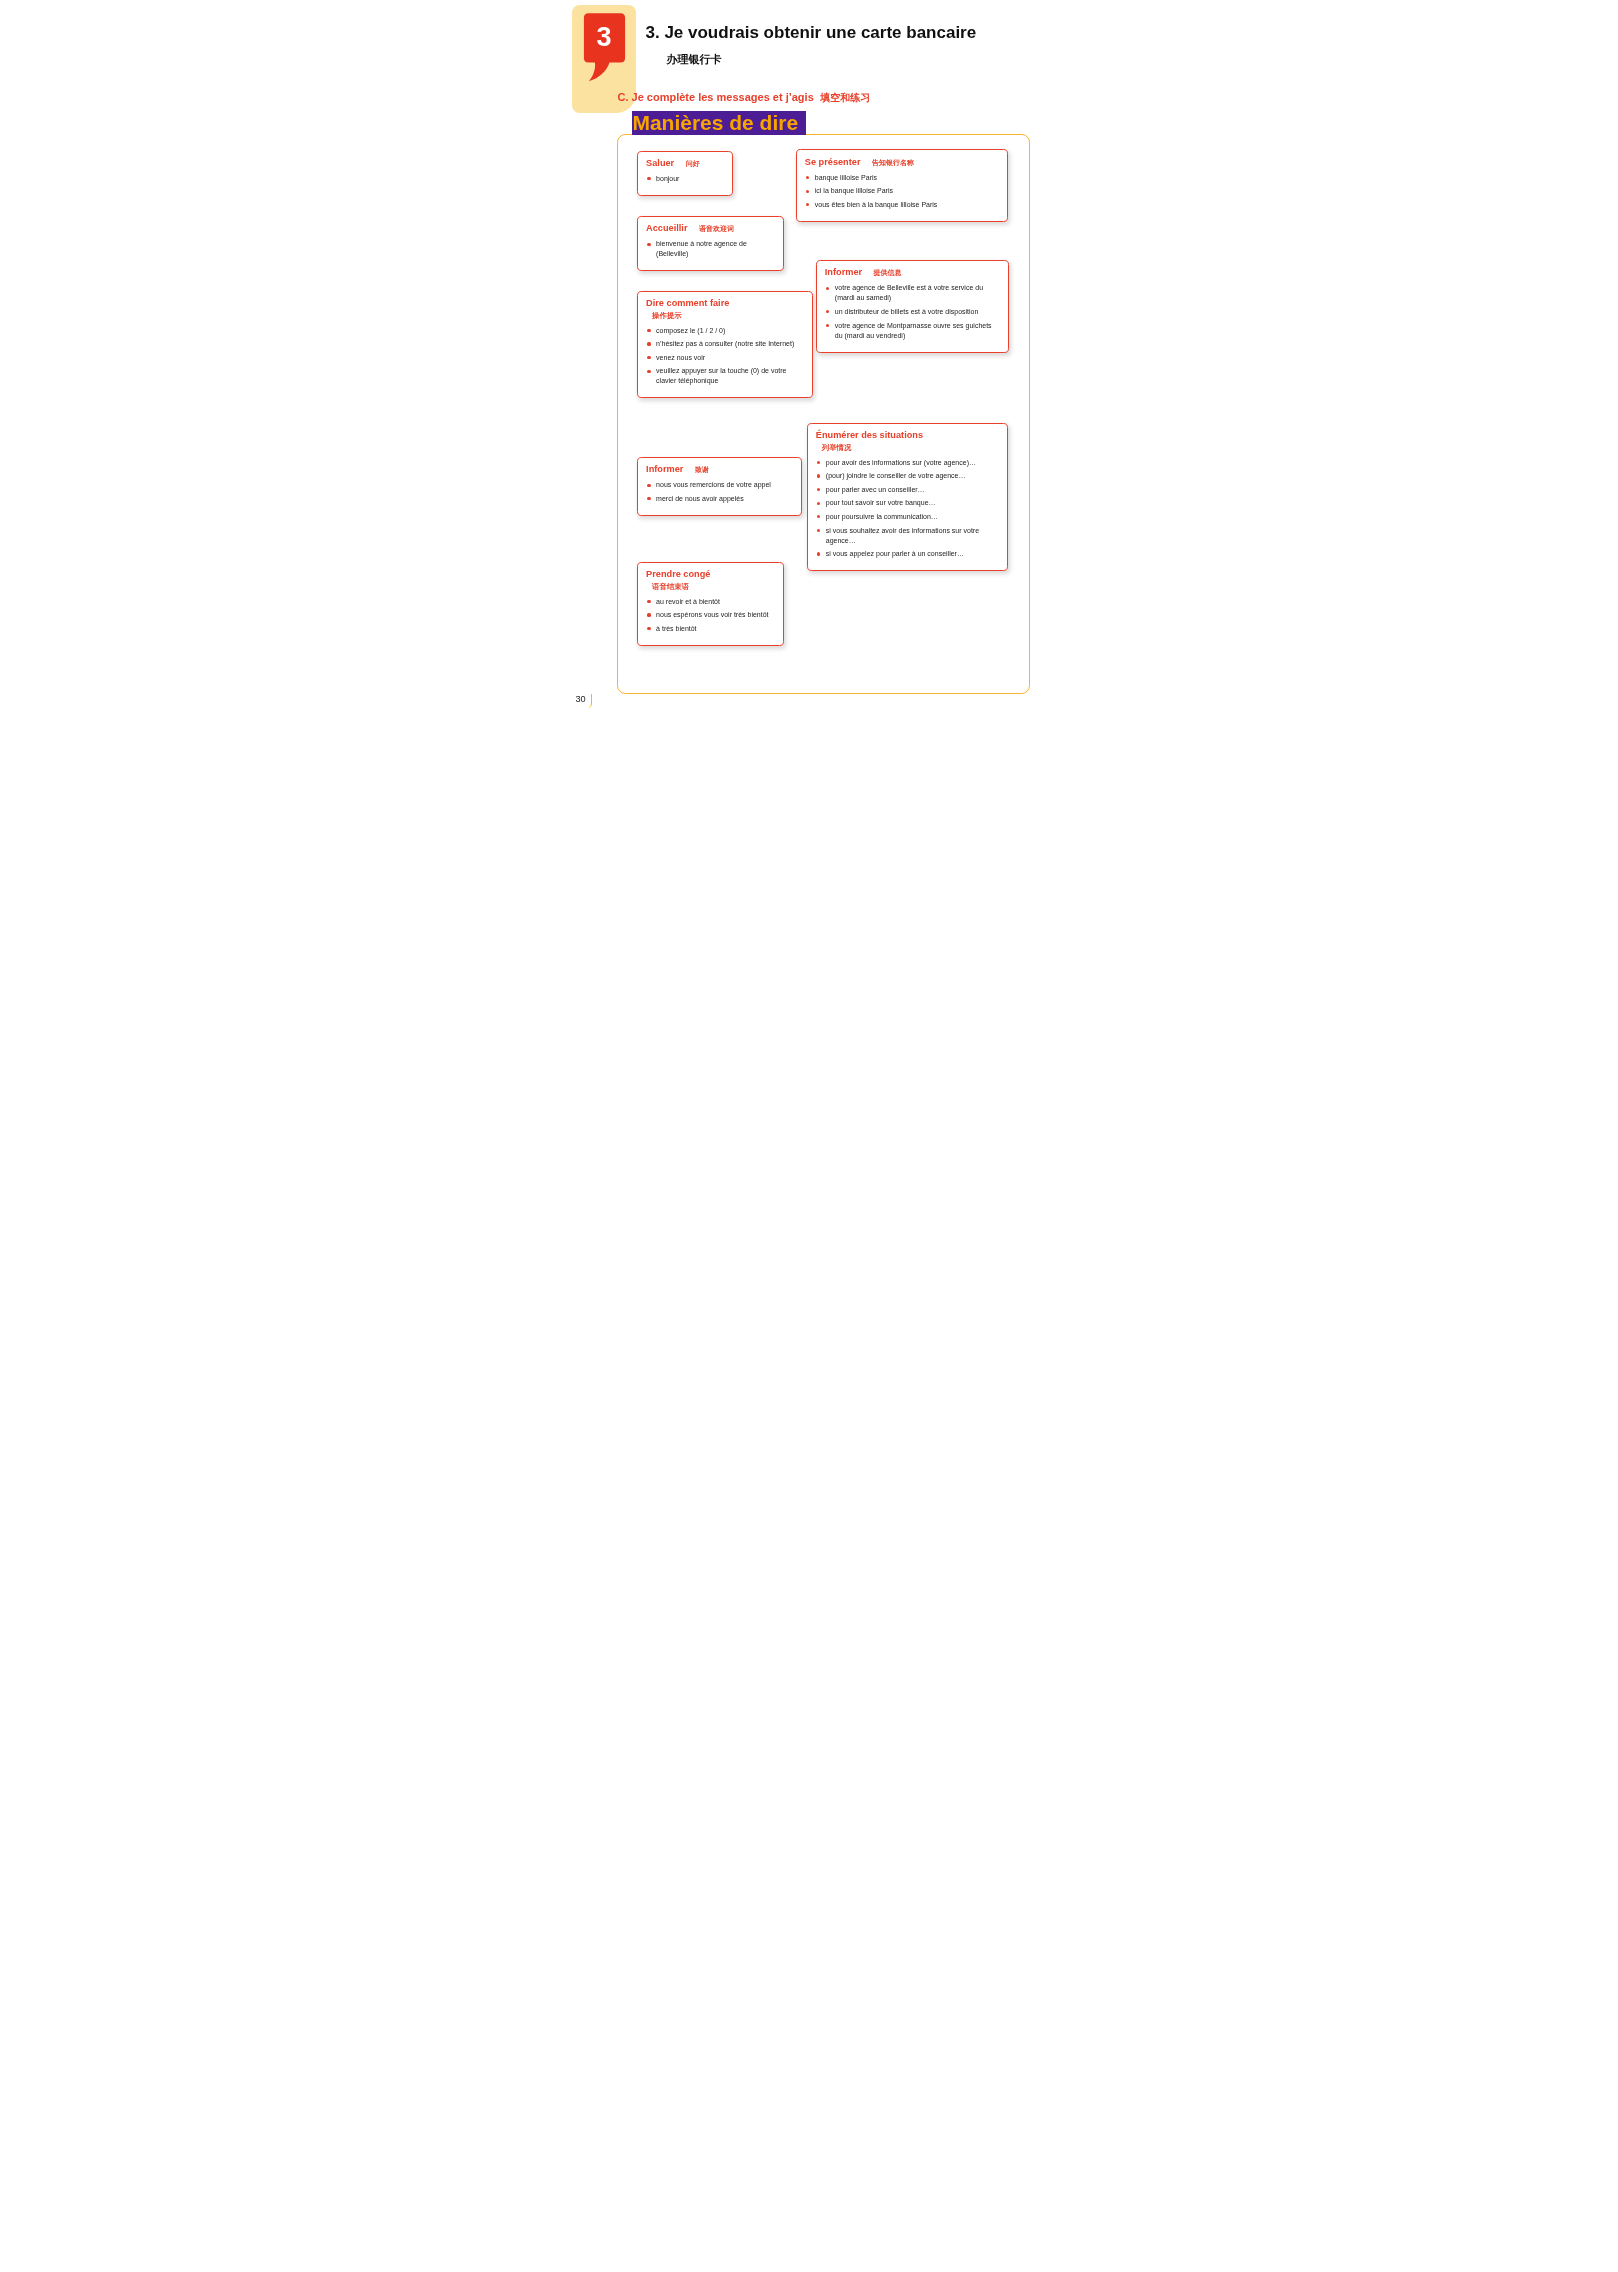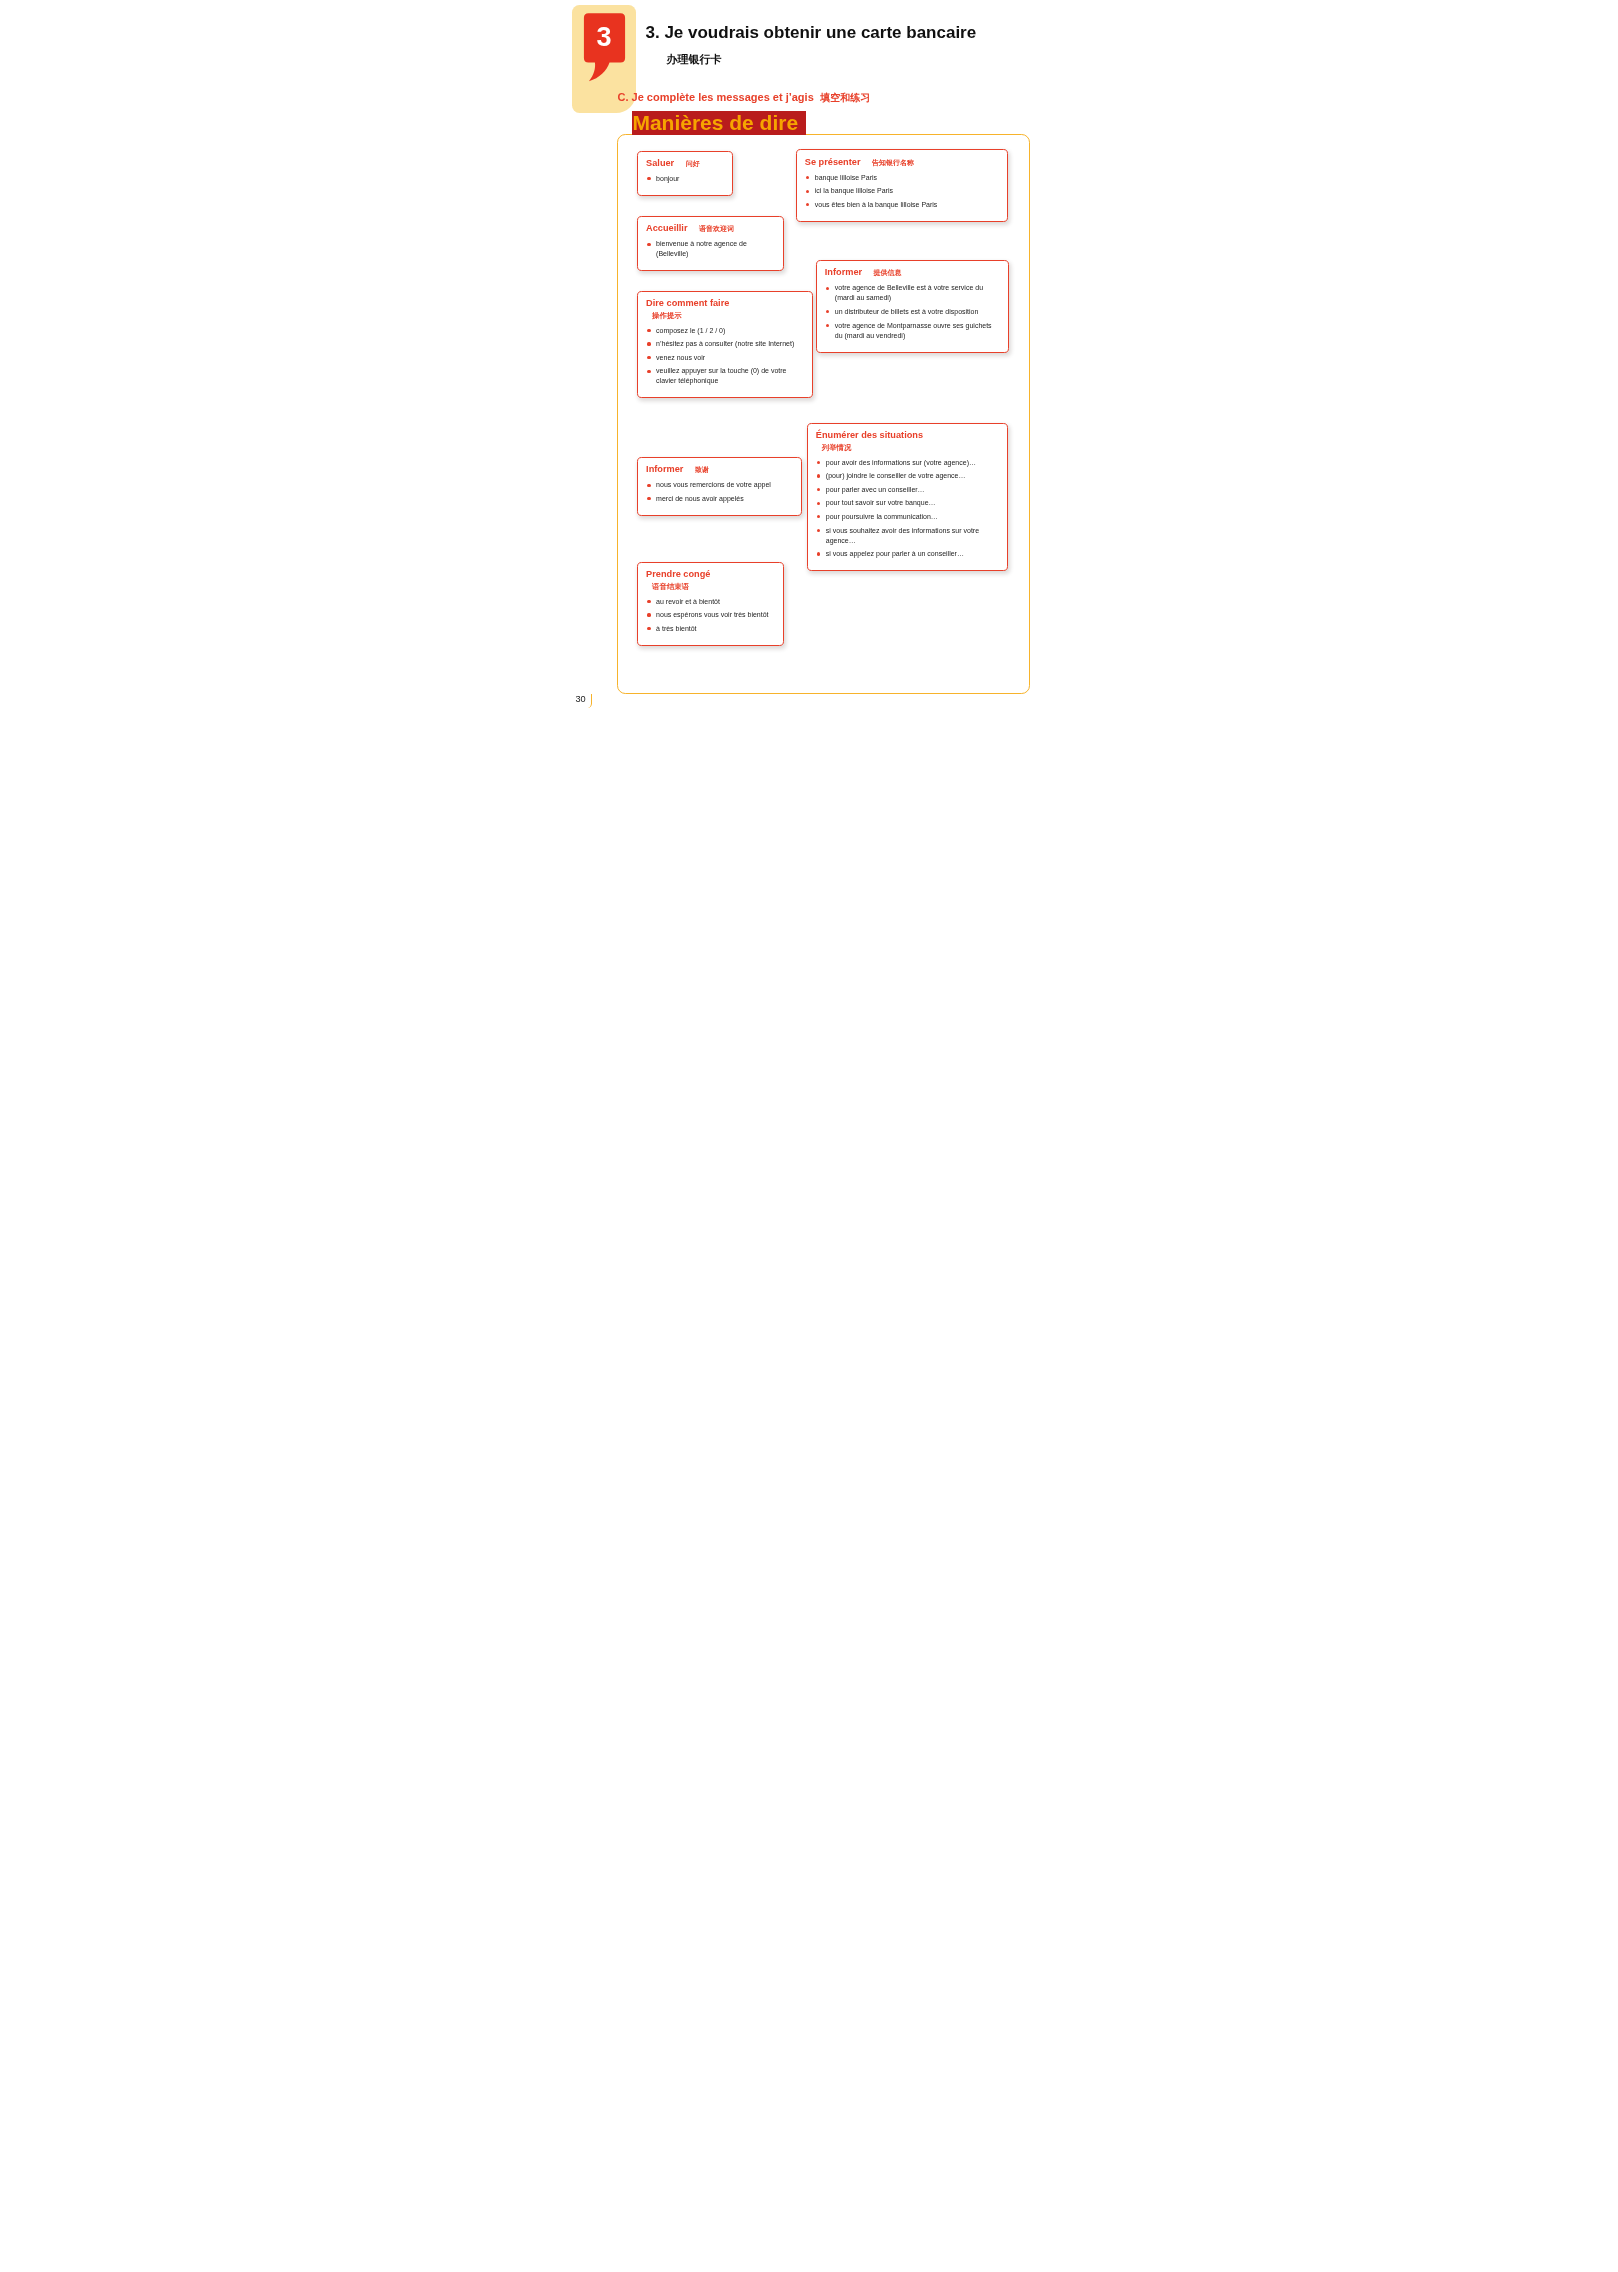--- a/index.html
+++ b/index.html
@@ -44,21 +44,21 @@
     position: absolute; left: 62px; top: 83px;
     font-size: 11px; font-weight: bold; color: #e8402a; margin-top: 8px;
   }
   .section-line .zh { font-size: 10px; margin-left: 6.4px; }
 
   .manieres-heading {
     position: absolute; left: 76px; top: 111px;
     z-index: 3;
     font-size: 21px; font-weight: bold; color: #f6a400;
     line-height: 1.1;
-    background: #b91c1c;
+    background: #4c1d95;
     padding: 0 8.3px 0.9px 0.9px;
   }
 
   
   .panel {
     position: absolute; left: 61px; top: 134px;
     width: 411px; height: 558px;
     border: 1.4px solid #f7b32b;
     border-radius: 8.3px;
   }

